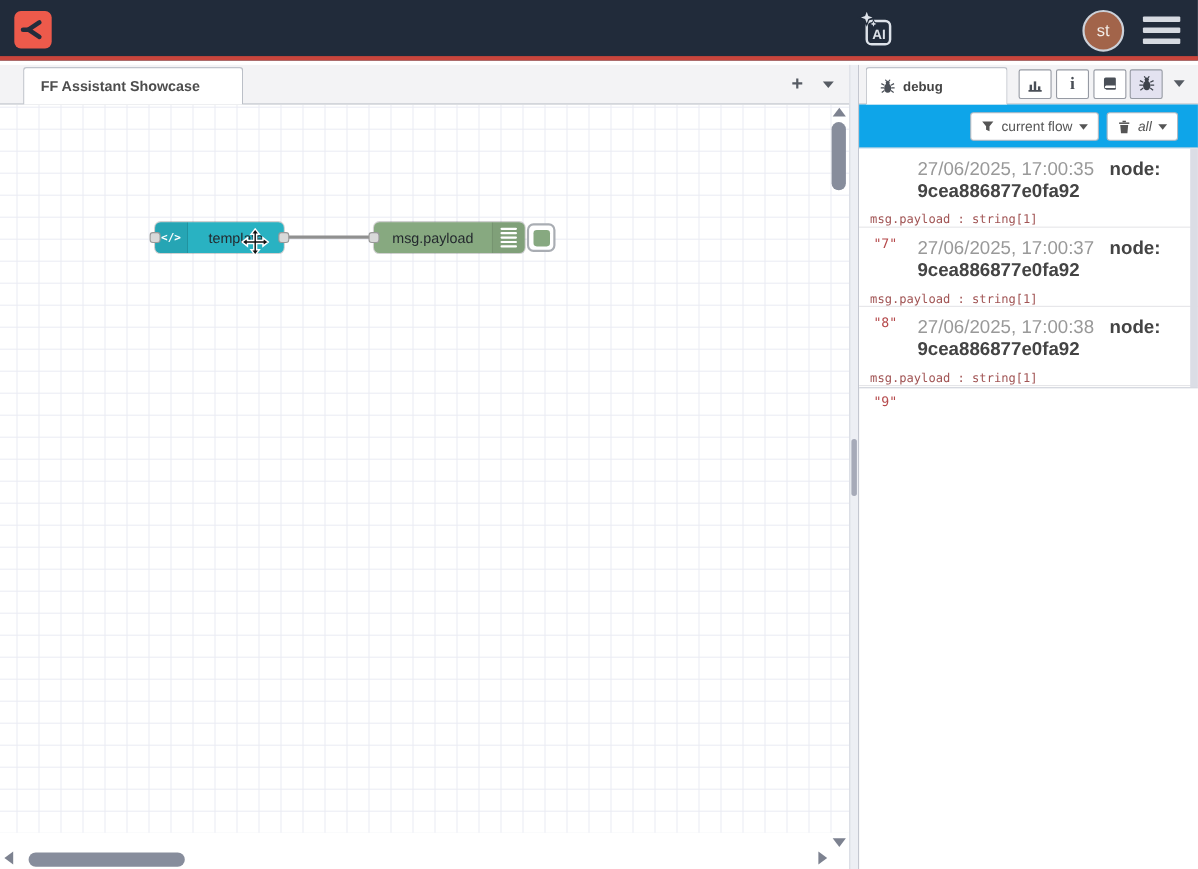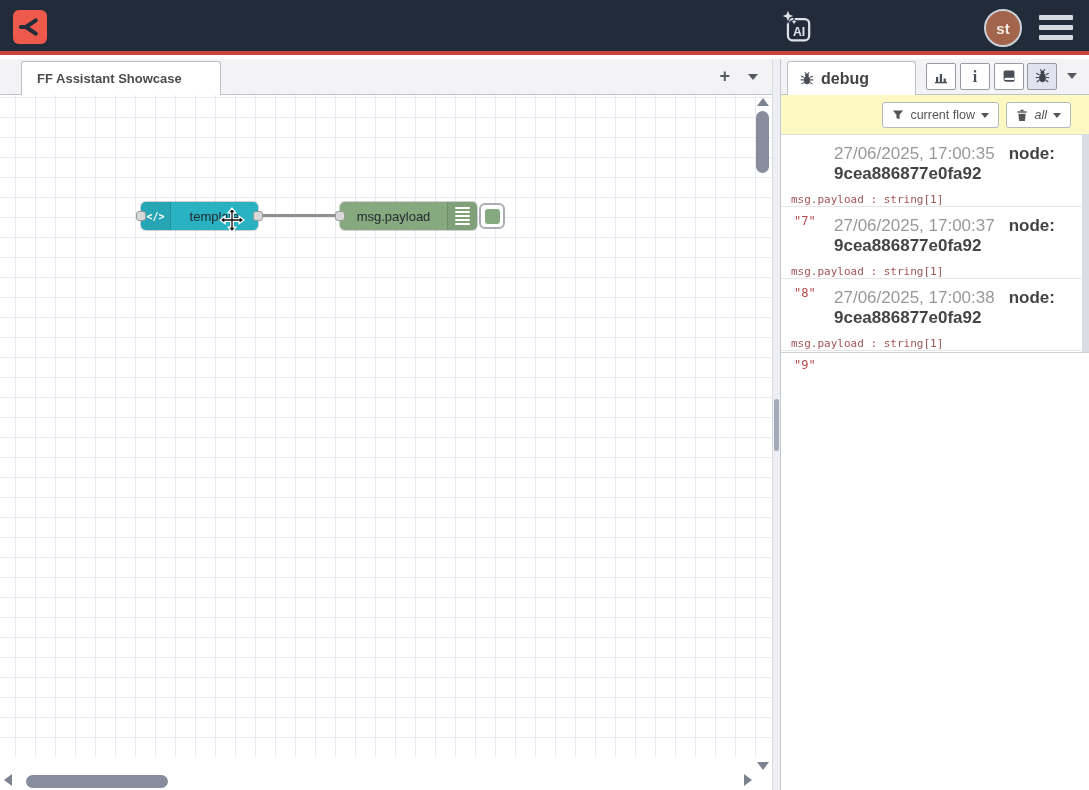--- a/index.html
+++ b/index.html
@@ -7,21 +7,21 @@
   .app { position:relative; width:1089px; height:790px; }
 
   
   .header { position:absolute; left:0; top:0; width:100%; height:55px; background:#212b3a; border-bottom:4px solid #c9453c; z-index:50; }
   .logo { position:absolute; left:13px; top:10px; width:34px; height:34px; background:#ed5a4b; border-radius:6px; display:flex; align-items:center; justify-content:center; }
   .app-title { position:absolute; left:58px; top:0; height:55px; display:flex; align-items:center; color:#e9edf3; font-size:18px; letter-spacing:.2px; }
   .ai-btn { position:absolute; right:272px; top:9px; width:40px; height:40px; background:none; border:none; cursor:pointer;text-align:right; }
   .deploy { position:absolute; right:131px; top:12px; width:129px; height:32px; background:#3a4350; border-radius:3px; display:flex; align-items:center; color:#8791a2; font-size:15px; }
   .deploy-icon { margin:0 10px 0 12px; display:flex; }
   .deploy-caret { position:absolute; right:12px; top:14px; width:0; height:0; border-left:5px solid transparent; border-right:5px solid transparent; border-top:6px solid #8791a2; }
-  .avatar { position:absolute; right:67px; top:9px; width:38px; height:38px; border-radius:50%; background:#a2644a; border:2px solid #ccd1d9; color:#f2ece7; font-size:15px; display:flex; align-items:center; justify-content:center;font-weight:bold; }
+  .avatar { position:absolute; right:67px; top:9px; width:38px; height:38px; border-radius:50%; background:#a2644a; border:2px solid #ccd1d9; color:#f2ece7; font-size:15px; display:flex; align-items:center; justify-content:center; }
   .hamburger { position:absolute; right:16px; top:15px; width:34px; height:25px; display:flex; flex-direction:column; justify-content:space-between; cursor:pointer; }
   .hamburger i { display:block; height:5px; background:#d6dae1; border-radius:1px; }
 
   
   .workspace { position:absolute; left:0; top:59px; width:772px; bottom:0; }
   .tabbar { position:relative; height:36px; background:#f3f3f5; border-bottom:1px solid #bfc3ca; z-index:5; }
   .flowtab { position:absolute; left:21px; top:2px; width:200px; height:34px; background:#fff; border:1px solid #bbbfc7; border-bottom:none; border-radius:3px 3px 0 0; display:flex; align-items:center; padding-left:15px; font-size:13px; font-weight:bold; color:#4d4d4d; z-index:6; }
   .tab-add { position:absolute; right:42px; top:7px; font-size:18px; font-weight:bold; color:#565b63; cursor:pointer; }
   .tab-caret { position:absolute; right:14px; top:15px; width:0; height:0; border-left:5px solid transparent; border-right:5px solid transparent; border-top:6px solid #565b63; cursor:pointer; }
 
@@ -54,28 +54,28 @@
   .h-thumb { position:absolute; left:26px; bottom:2px; width:142px; height:13px; background:#878d9c; border-radius:7px; }
   .h-right { position:absolute; left:744px; bottom:4px; width:0; height:0; border-top:6px solid transparent; border-bottom:6px solid transparent; border-left:8px solid #7d8290; }
 
   
   .splitter { position:absolute; left:772px; top:59px; width:8px; bottom:0; background:#edeff4; border-left:1px solid #d8dae1; cursor:col-resize; }
   .splitter .grip { position:absolute; left:1px; top:50%; margin-top:-26px; width:5px; height:52px; background:#a6aab8; border-radius:3px; }
 
   
   .sidebar { position:absolute; left:780px; top:59px; right:0; bottom:0; background:#fff; border-left:1px solid #c4c7d0; }
   .side-tabs { position:relative; height:36px; background:#f3f3f5; border-bottom:1px solid #bfc3ca; }
-  .debug-tab { position:absolute; left:6px; top:2px; width:129px; height:34px; background:#fff; border:1px solid #bbbfc7; border-bottom:none; border-radius:3px 3px 0 0; display:flex; align-items:center; gap:7px; padding-left:12px; font-size:16px; font-weight:bold; color:#444; z-index:2;text-align:right; }
+  .debug-tab { position:absolute; left:6px; top:2px; width:129px; height:34px; background:#fff; border:1px solid #bbbfc7; border-bottom:none; border-radius:3px 3px 0 0; display:flex; align-items:center; gap:7px; padding-left:12px; font-size:12px; font-weight:bold; color:#444; z-index:2;text-align:right; }
   .icon-btn { position:absolute; top:4px; width:30px; height:27px; background:#fff; border:1px solid #969aa3; border-radius:2px; display:flex; align-items:center; justify-content:center; color:#4a4f57; cursor:pointer; }
   .icon-btn.active { background:#e3e2f0; }
   .btn-chart { left:145px; } .btn-info { left:179px; } .btn-book { left:213px; } .btn-bug { left:246px; }
   .side-caret { position:absolute; left:286px; top:14px; width:0; height:0; border-left:5px solid transparent; border-right:5px solid transparent; border-top:6px solid #565b63; cursor:pointer; }
   .info-i { font-family:"Liberation Serif",serif; font-weight:bold; font-size:16px; line-height:1; }
 
-  .side-toolbar { position:relative; height:40px; background:#fef9c3; border-bottom:1px solid #dadce3; }
+  .side-toolbar { position:relative; height:40px; background:#0ea5e9; border-bottom:1px solid #dadce3; }
   .tool-btn { position:absolute; top:7px; height:26px; background:#fff; border:1px solid #b4b8c0; border-radius:3px; display:flex; align-items:center; gap:6px; padding:0 9px; font-size:12.5px; color:#555; cursor:pointer; }
   .filter-btn { right:90px; } .clear-btn { right:18px;font-style:italic; }
   .tool-caret { width:0; height:0; border-left:4px solid transparent; border-right:4px solid transparent; border-top:5px solid #555; }
 
   .msg-list { position:absolute; left:0; right:0; top:76px; height:218px; background:#fff; border-bottom:1px solid #ccd0d9; }
   .msg-scrolltrack { position:absolute; right:0; top:0; bottom:0; width:7px; background:#dbdde5; }
   .debug-msg { height:72px; padding:9px 16px 0 10px; border-bottom:1px solid #e5e5e8; }
   .debug-msg:last-child { border-bottom:none; }
   .msg-meta { font-size:17px; color:#999;margin-left:43px; }
   .msg-node { margin-left:14px; color:#444; font-weight:bold; }

